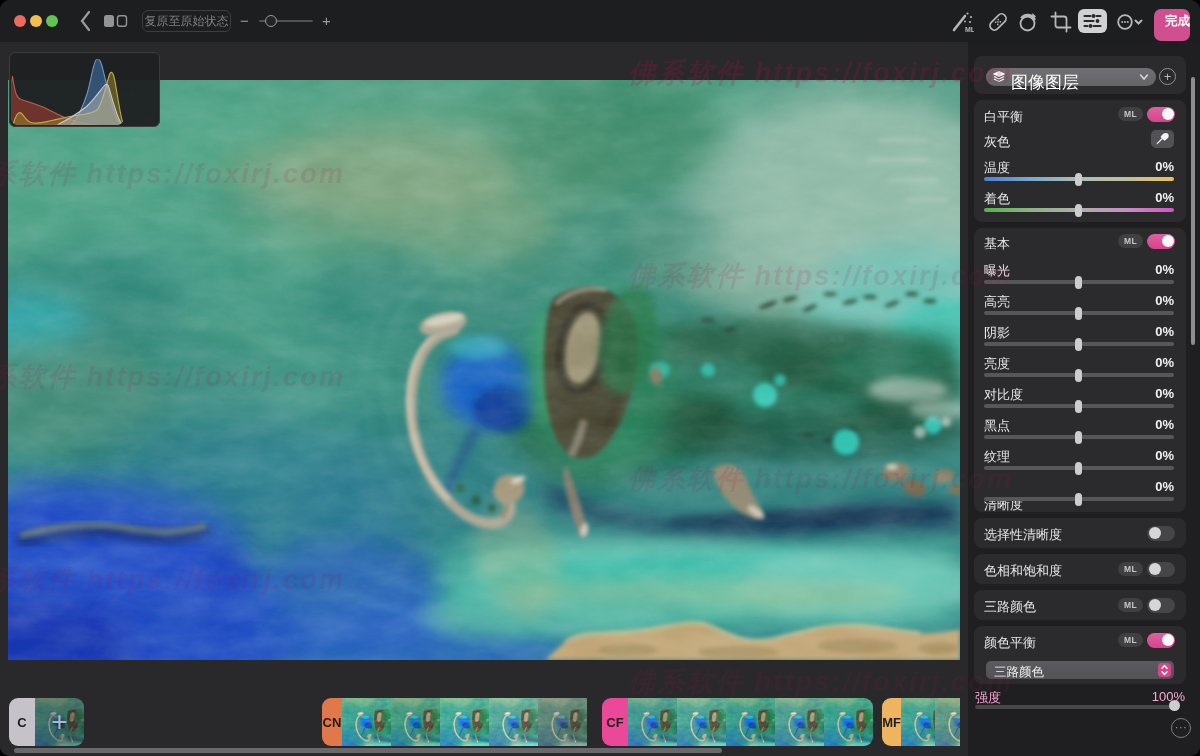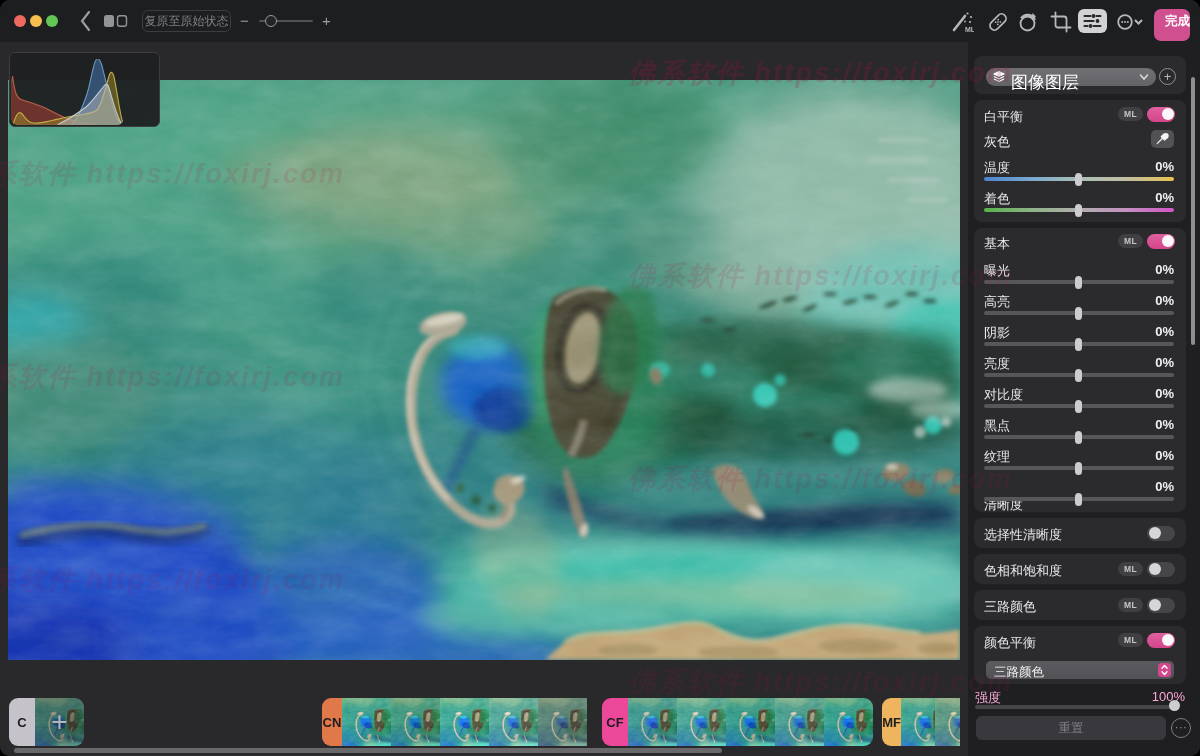--- a/index.html
+++ b/index.html
@@ -553,21 +553,20 @@
         <svg width="13" height="14" viewBox="0 0 13 14">
               <path d="M4 5.2 L6.5 2.6 L9 5.2 M4 8.8 L6.5 11.4 L9 8.8" stroke="#fff" stroke-width="1.4" fill="none" stroke-linecap="round" stroke-linejoin="round"></path>
             </svg>
       </div>
     </div>
   </div>
   <div class="lbl dim" style="left:7px;top:647px">强度</div>
   <div class="lbl dim" style="right:15px;top:647px;position:absolute">100%</div>
   <div class="track" style="left:7px;top:663px;width:204px;background:#47474b"></div>
   <div style="position:absolute;left:201px;top:658px;width:11px;height:11px;border-radius:50%;background:#cdcdd1"></div>
-  <div style="position:absolute;left:8px;top:674px;width:190px;height:24px;border-radius:6px;background:#39393d;color:#818185;font-size:12.5px;text-align:center;line-height:24px">重置</div>
   <div style="position:absolute;left:203px;top:676px;width:20px;height:20px;border-radius:50%;border:1.5px solid #7e7e82;color:#9a9a9e;font-size:11px;text-align:center;line-height:17px;letter-spacing:.5px">···</div>
   <div style="position:absolute;left:223px;top:35px;width:4px;height:268px;border-radius:2px;background:#8e8e91"></div>
 </div>
 <div class="wm" style="left:628px;top:55px;color:rgba(168,18,72,0.21)">佛系软件 https://foxirj.com</div>
 <div class="wm" style="left:-40px;top:156px">佛系软件 https://foxirj.com</div>
 <div class="wm" style="left:628px;top:258px">佛系软件 https://foxirj.com</div>
 <div class="wm" style="left:-40px;top:359px">佛系软件 https://foxirj.com</div>
 <div class="wm" style="left:628px;top:461px">佛系软件 https://foxirj.com</div>
 <div class="wm" style="left:-40px;top:562px">佛系软件 https://foxirj.com</div>
 <div class="wm" style="left:628px;top:664px">佛系软件 https://foxirj.com</div>

